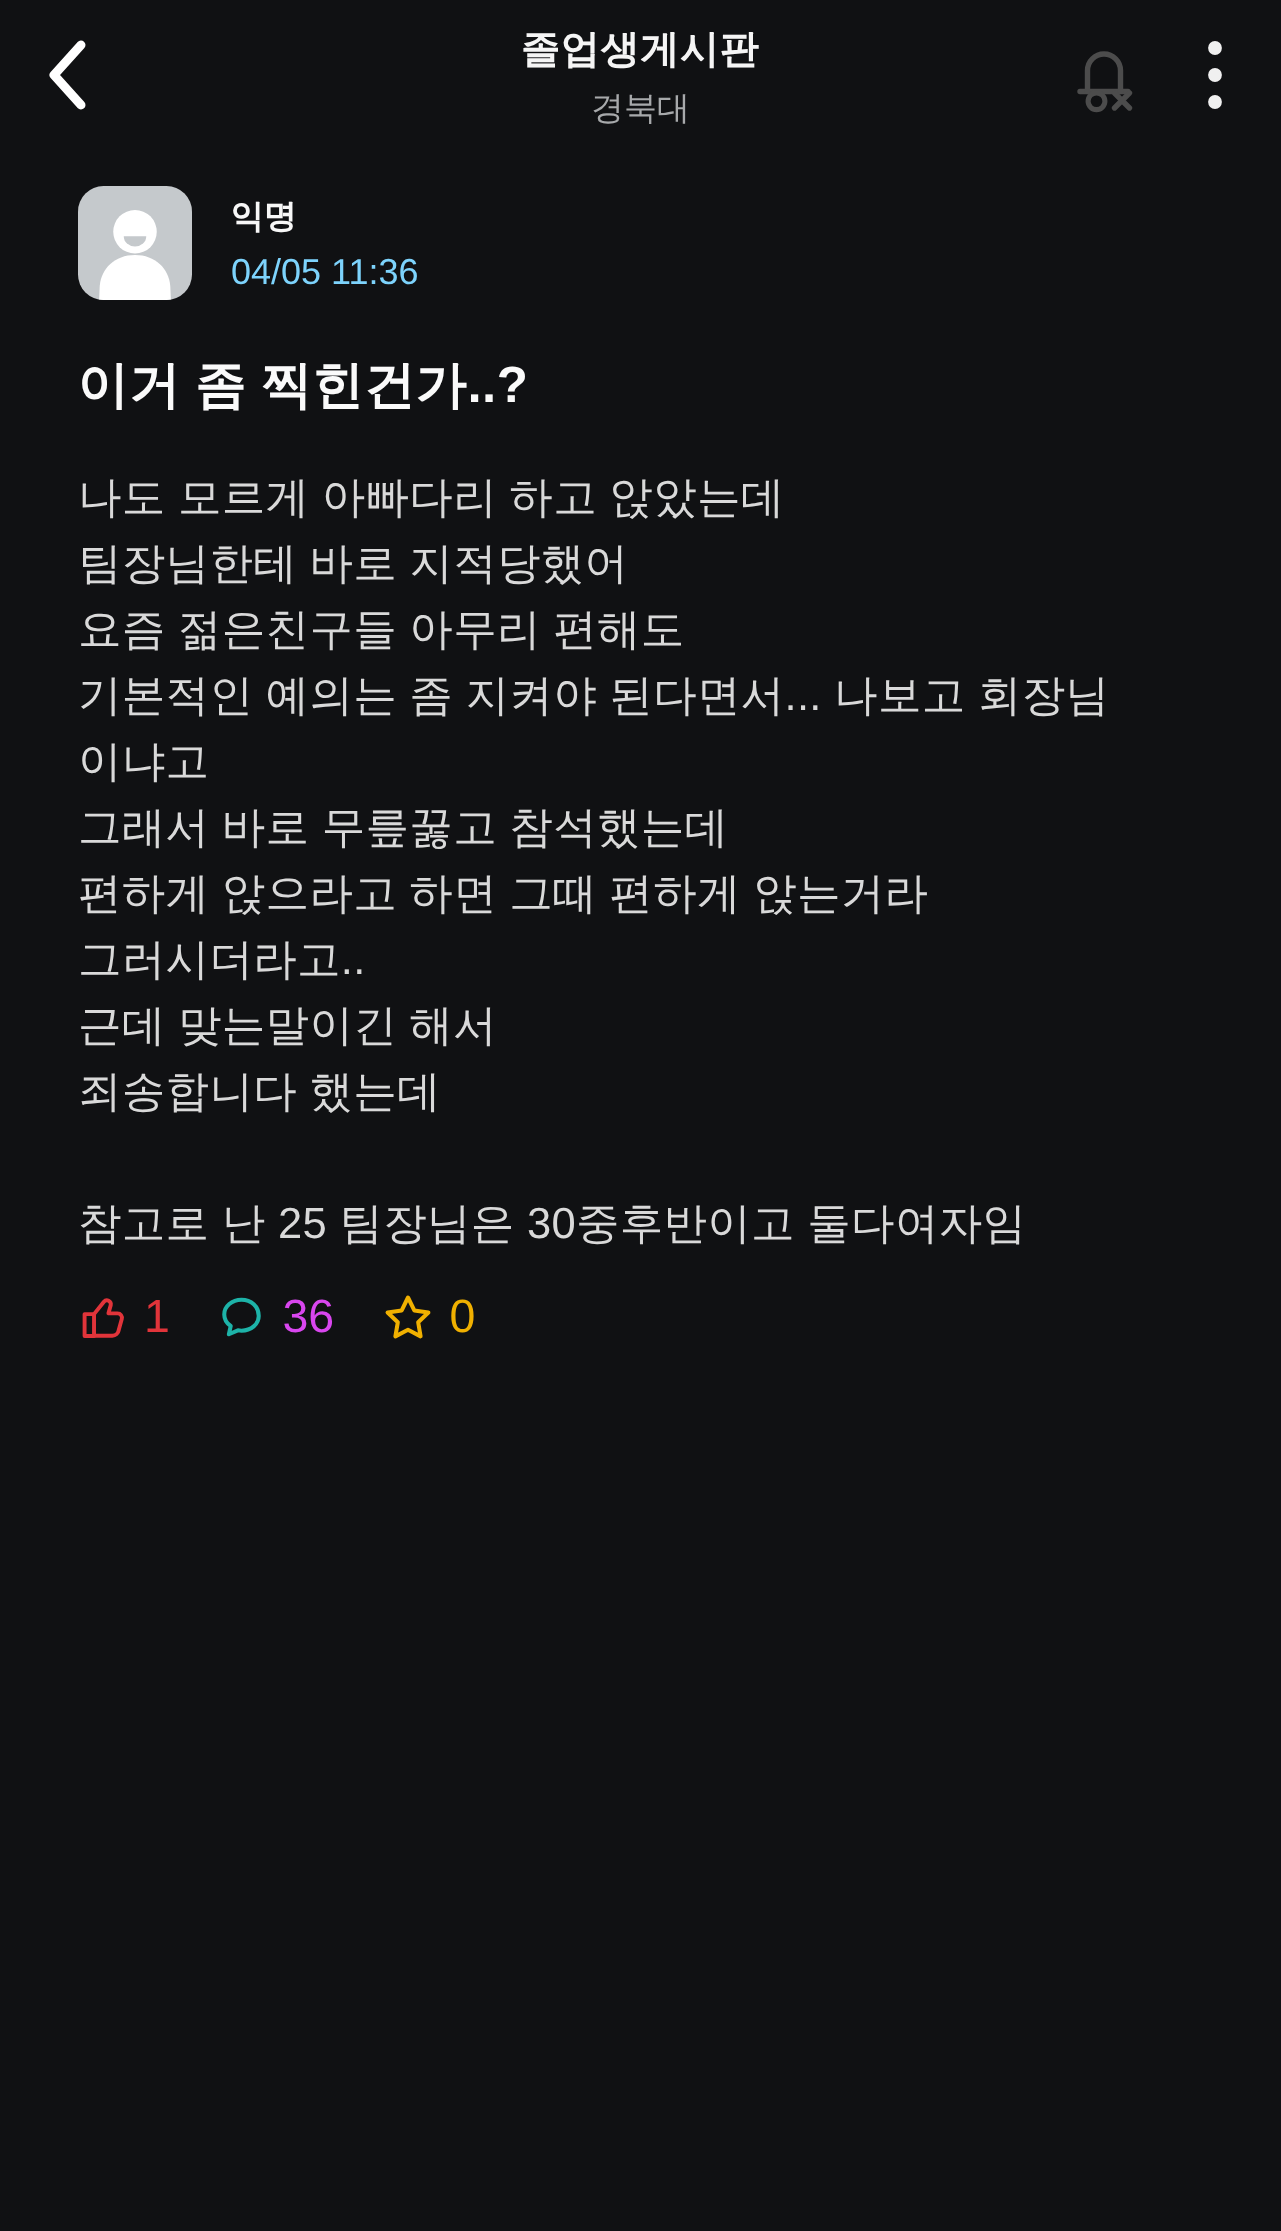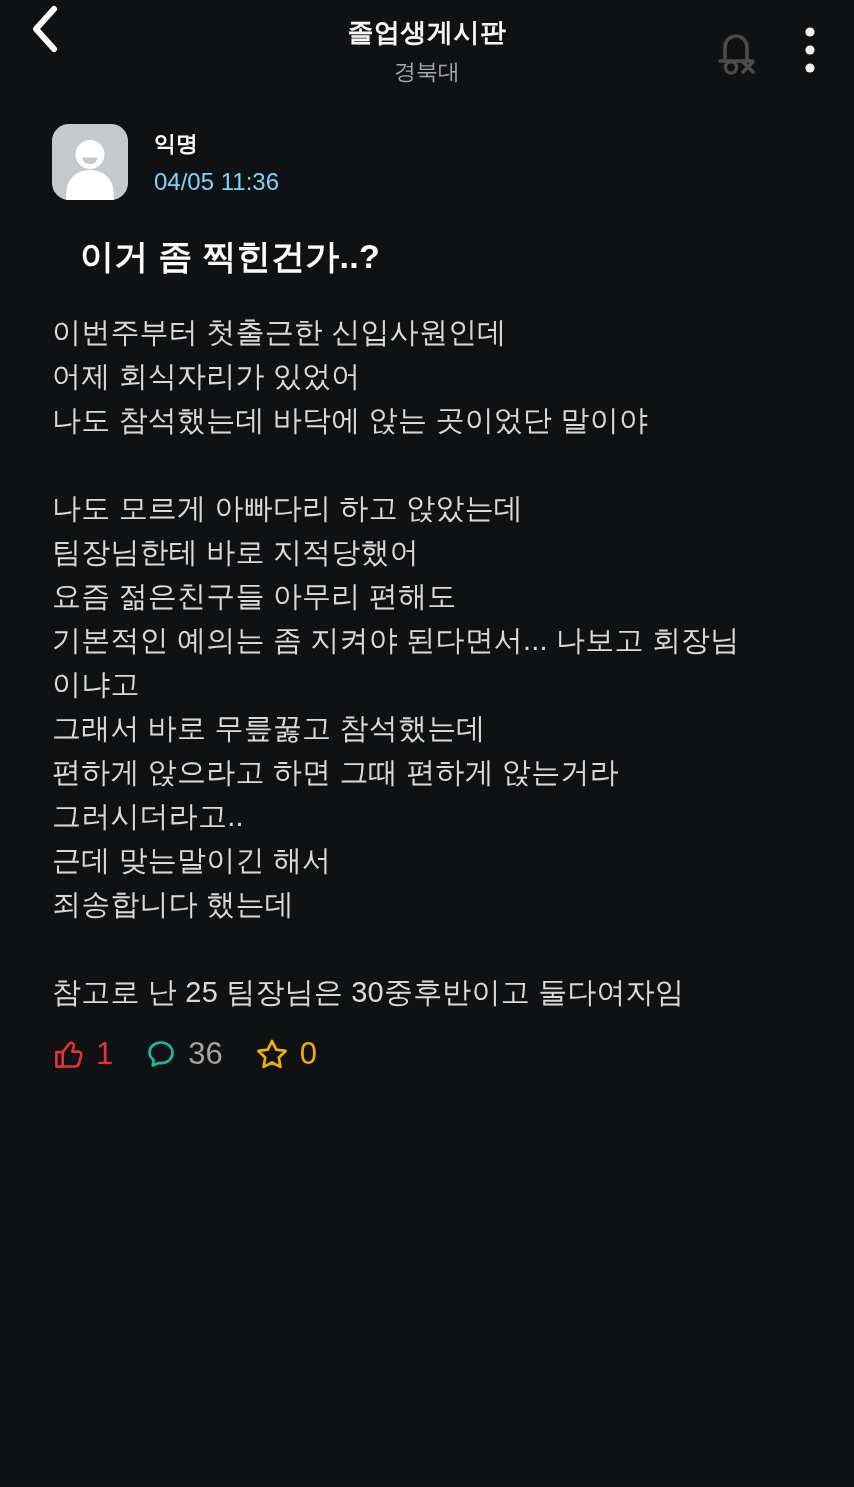--- a/index.html
+++ b/index.html
@@ -16,20 +16,21 @@
     background: #101113;
     color: #d9d9d9;
     overflow: hidden;
   }
 
   
   .app-header {
     position: relative;
     height: 102px;
     display: flex;
+    align-items: center;
     padding: 0 38px 0 30px;
   }
   .back-btn {
     background: none; border: none; cursor: pointer;
     width: 50px; height: 60px;
     display: flex; align-items: center; justify-content: flex-start;
   }
   .header-center {
     position: absolute;
     left: 50%; top: 50%;
@@ -75,21 +76,21 @@
     color: #f7f7f7;
   }
   .post-date {
     margin-top: 9px;
     font-size: 24px;
     color: #7dd3fc;
   }
 
   
   .post-title {
-    padding: 0 80px;
+    padding: 0 52px;
     margin-top: 34px;
     font-size: 34px;
     font-weight: 700;
     color: #fafafa;
     letter-spacing: 0.3px;
   }
   .post-body {
     padding: 0 58px 0 52px;
     margin-top: 30px;
   }
@@ -112,21 +113,21 @@
     margin-top: 22px;
   }
   .stat {
     display: flex;
     align-items: center;
     gap: 11px;
     font-size: 31px;
     cursor: pointer;
   }
   .stat-like    { color: #e1343a; }
-  .stat-comment { color: #a3a3a3; }
+  .stat-comment { color: #d946ef; }
   .stat-scrap   { color: #f0b000; }
   .stat svg { display: block; }
 </style>
 </head>
 <body>
 
 <div class="screen">
 
   <header class="app-header">
     <button class="back-btn">
@@ -185,23 +186,20 @@
     </div>
     <div class="author-meta">
       <div class="author-name">익명</div>
       <div class="post-date">04/05 11:36</div>
     </div>
   </div>
 
   <h1 class="post-title">이거 좀 찍힌건가..?</h1>
 
   <div class="post-body">
-    <p>이번주부터 첫출근한 신입사원인데
-어제 회식자리가 있었어
-나도 참석했는데 바닥에 앉는 곳이었단 말이야</p>
     <p>나도 모르게 아빠다리 하고 앉았는데
 팀장님한테 바로 지적당했어
 요즘 젊은친구들 아무리 편해도
 기본적인 예의는 좀 지켜야 된다면서... 나보고 회장님
 이냐고
 그래서 바로 무릎꿇고 참석했는데
 편하게 앉으라고 하면 그때 편하게 앉는거라
 그러시더라고..
 근데 맞는말이긴 해서
 죄송합니다 했는데</p>

